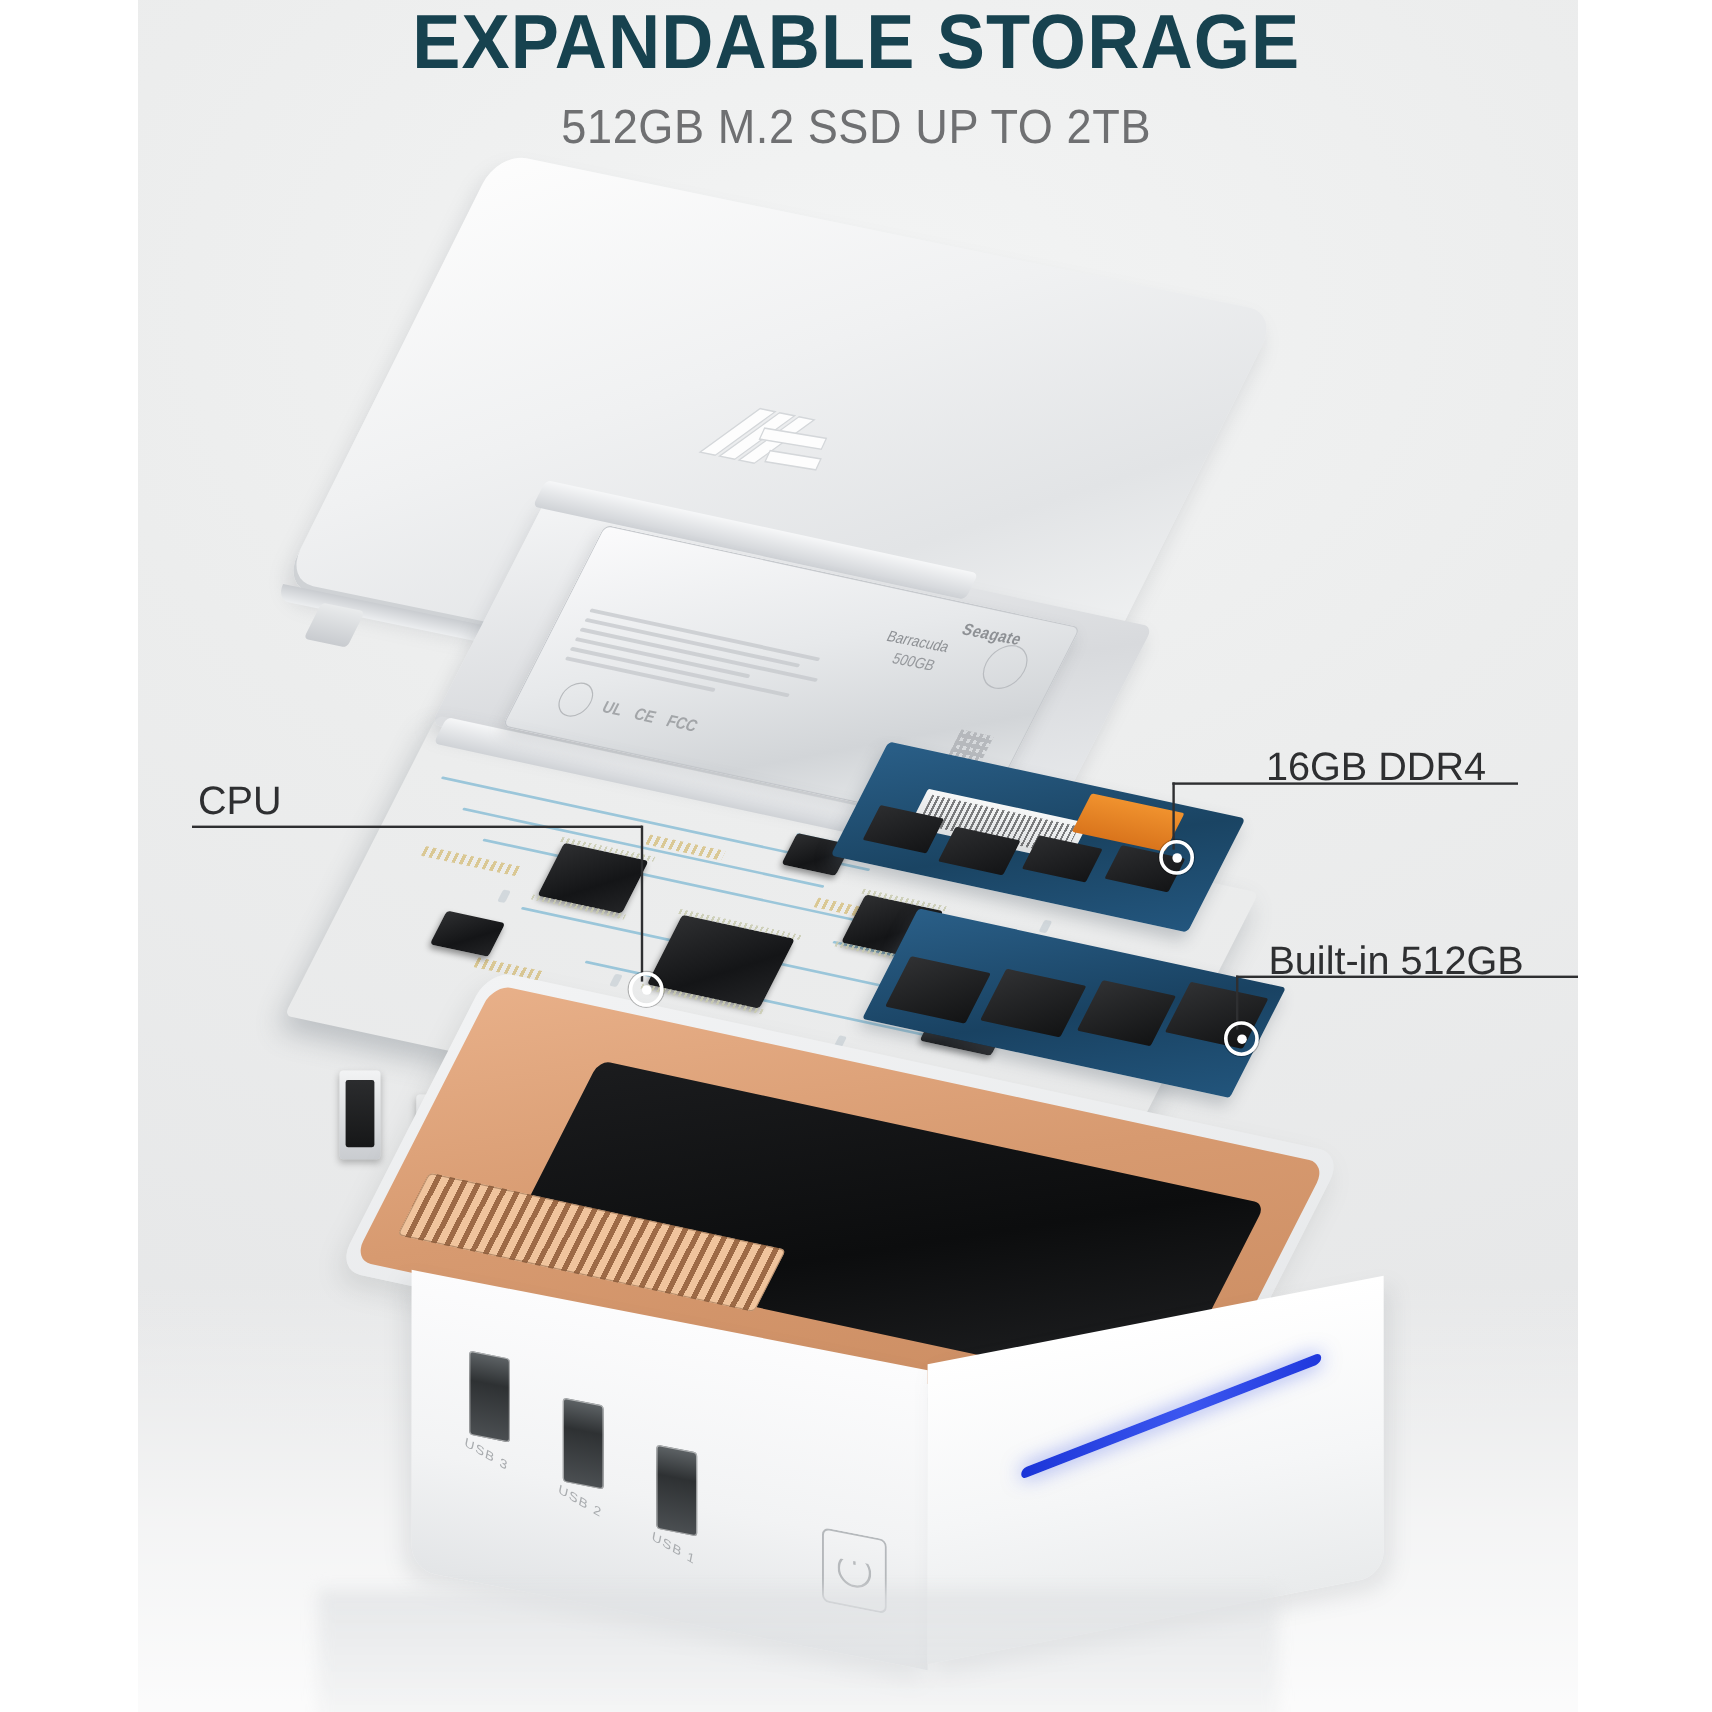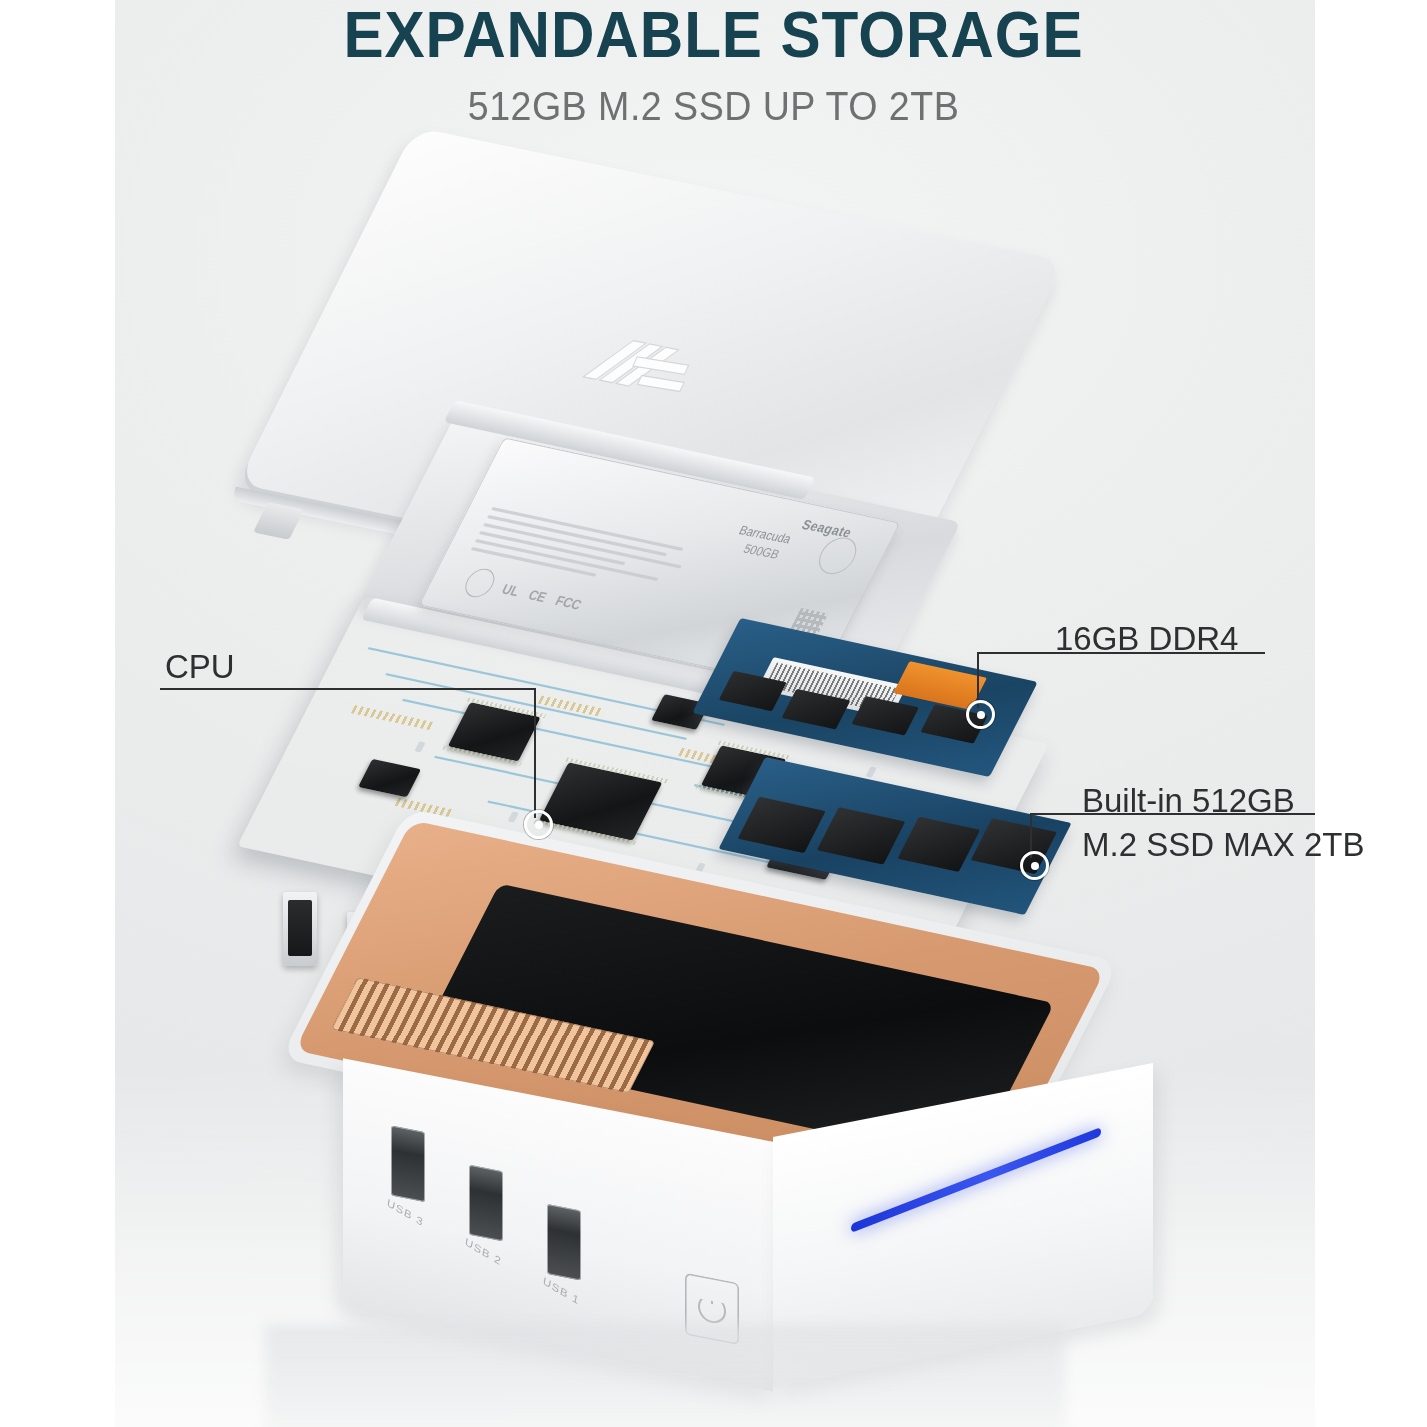--- a/index.html
+++ b/index.html
@@ -452,21 +452,20 @@
   <div class="lead-v" style="left:534px;top:688px;height:130px;"></div>
   <div class="marker" style="left:524px;top:810px;"></div>
 
   <div class="callout" style="left:1055px;top:617px;">
     <div class="txt">16GB DDR4</div>
   </div>
   <div class="rule" style="left:977px;top:652px;width:288px;"></div>
   <div class="lead-v" style="left:977px;top:652px;height:56px;"></div>
   <div class="marker" style="left:966px;top:700px;"></div>
 
-  <div class="callout" style="left:1082px;top:779px;">
+  <div class="callout" style="left:1057px;top:779px;">
     <div class="txt">Built-in 512GB</div>
-    <div class="txt">M.2 SSD MAX 2TB</div>
   </div>
   <div class="rule" style="left:1030px;top:813px;width:285px;"></div>
   <div class="lead-v" style="left:1030px;top:813px;height:45px;"></div>
   <div class="marker" style="left:1020px;top:851px;"></div>
 
 </div>
 
 </body></html>

